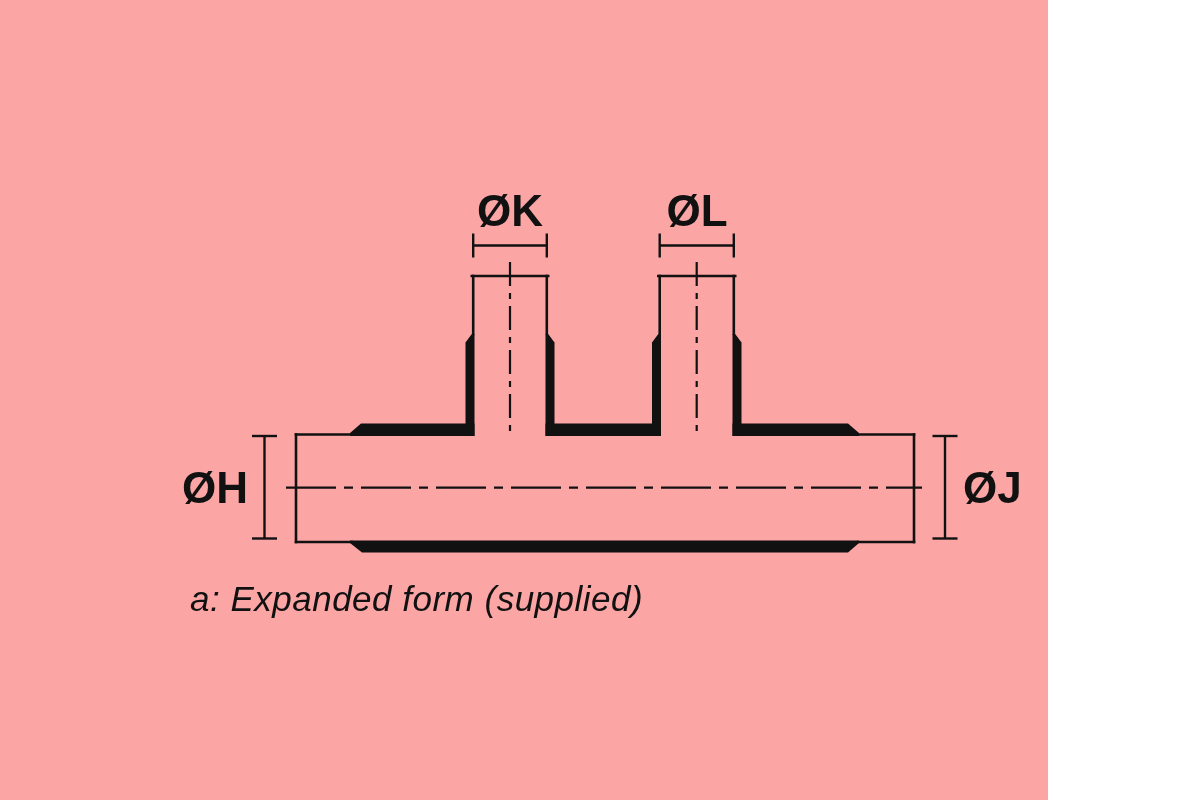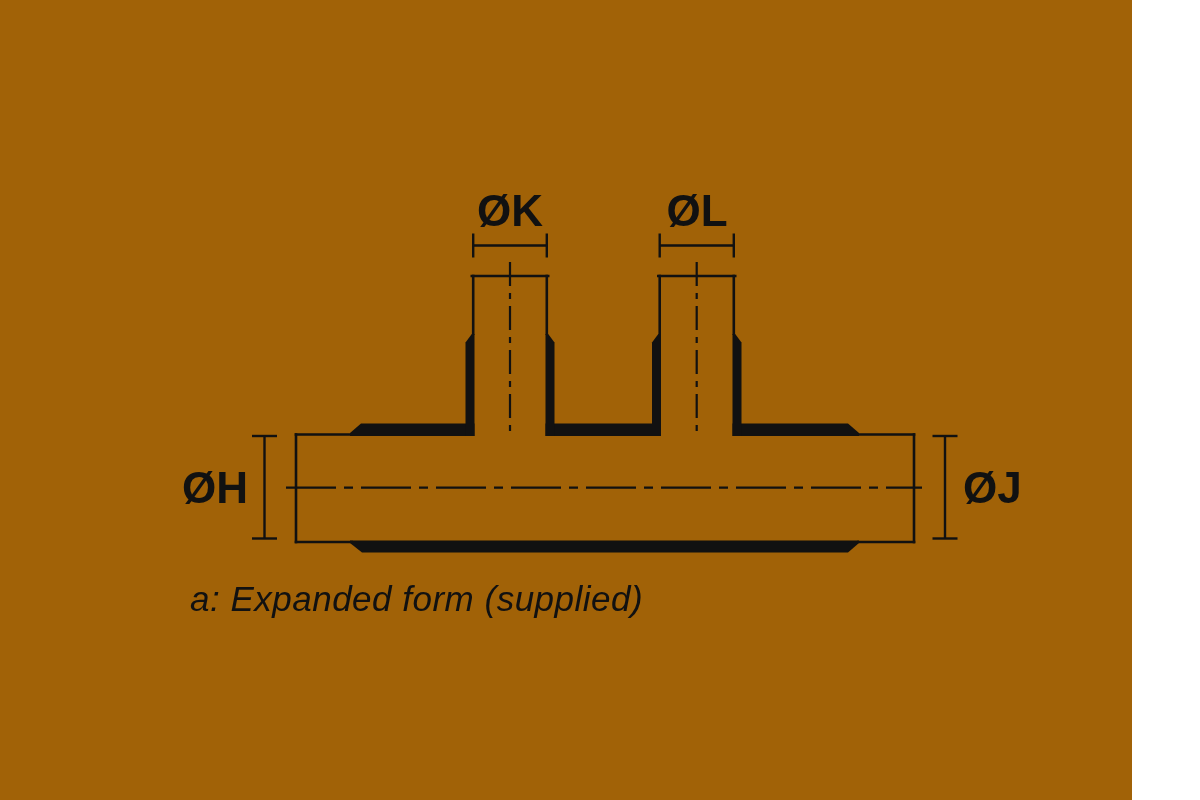--- a/index.html
+++ b/index.html
@@ -3,23 +3,23 @@
 <meta charset="utf-8">
 <style>
   html, body {
     margin: 0;
     padding: 0;
     background: #ffffff;
     font-family: "Liberation Sans", sans-serif;
   }
   .stage {
     position: relative;
-    width: 1132px;
+    width: 1048px;
     height: 800px;
-    background: #a16207;
+    background: #fca5a5;
     overflow: hidden;
   }
   svg { display: block; }
   .outline {
     fill: none;
     stroke: #111111;
     stroke-width: 2.6;
     stroke-linecap: butt;
   }
   .thickfill {

